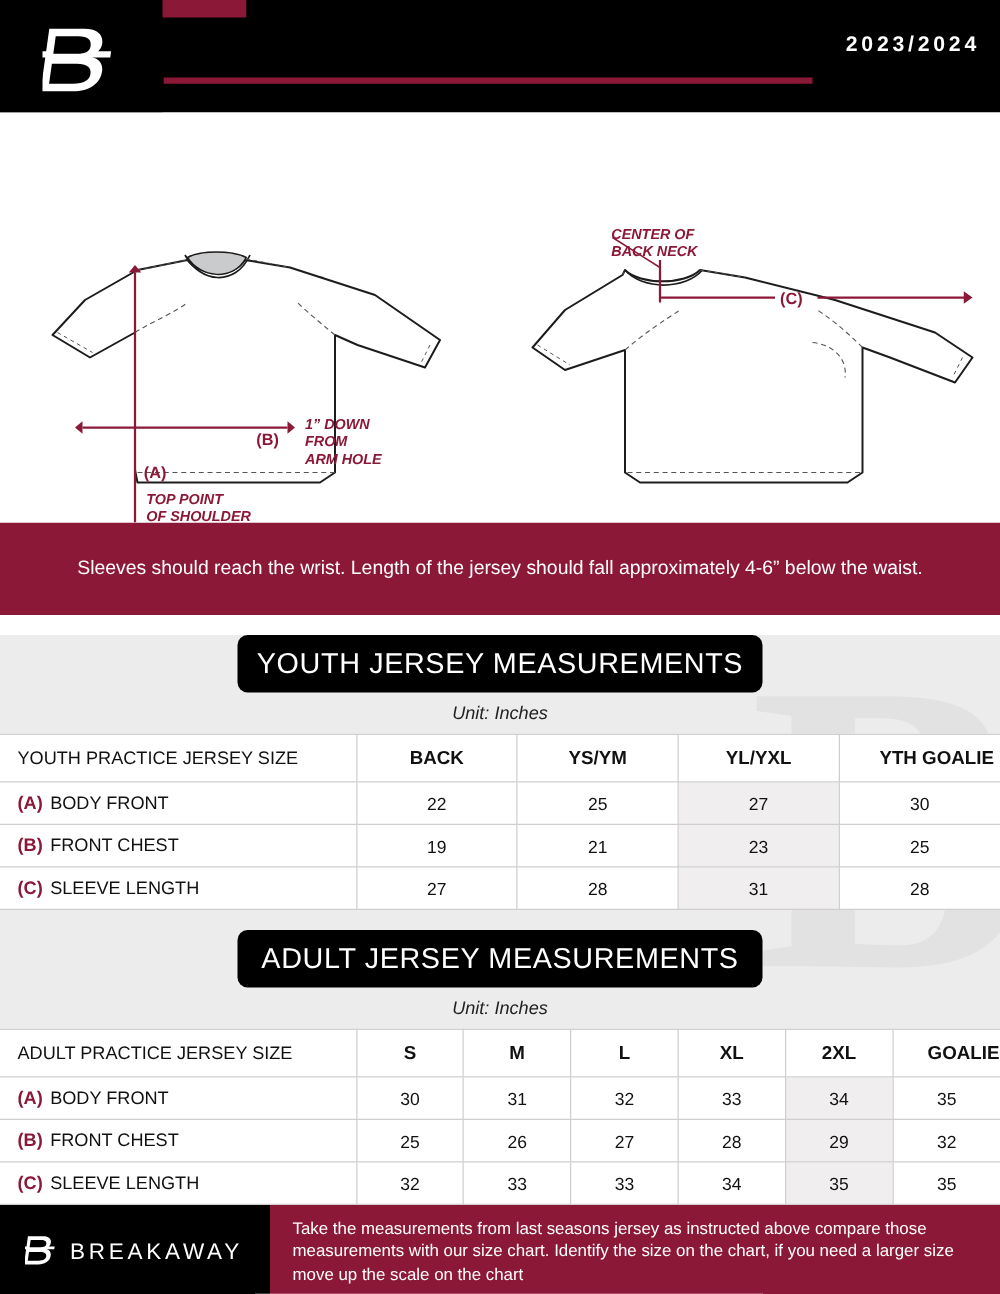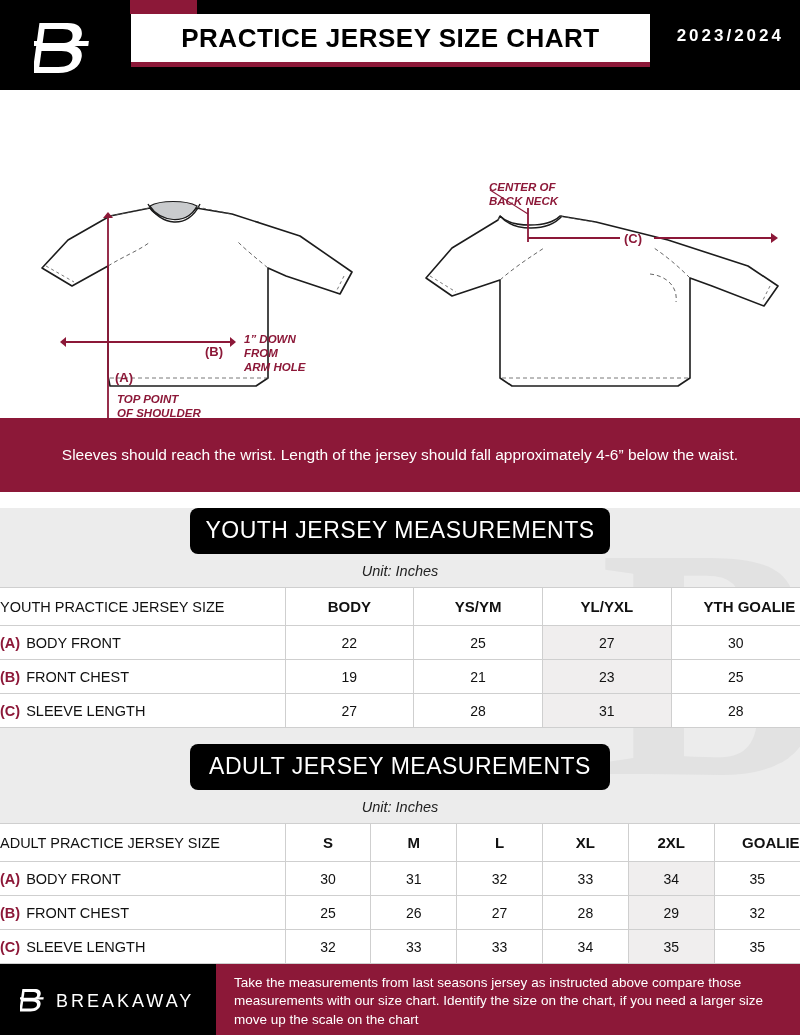--- a/index.html
+++ b/index.html
@@ -142,20 +142,21 @@
   table.size-table th, table.size-table td {
     border: 1px solid #cfcfcf;
     border-left: none; border-right: none;
     text-align: center;
     font-size: 14px;
     color: #111;
     height: 34px;
   }
   table.size-table th.rowhdr, table.size-table td.rowhdr {
     text-align: left;
+    padding-left: 14px;
     font-size: 14.5px;
     width: 285px;
     border-right: 1px solid #cfcfcf;
   }
   table.size-table thead th {
     font-size: 15px;
     font-weight: bold;
     height: 38px;
   }
   table.size-table thead th.rowhdr { font-weight: normal; }
@@ -210,23 +211,20 @@
 
     <div class="logo-box">
       <svg class="logo-mark" viewBox="0 0 62 58">
         <path d="M6 4 L34 4 C46 4 50 10 50 16 C50 21 46 25 40 26 C48 27 53 31 53 38 C53 48 45 54 32 54 L6 54 Z" fill="#ffffff" transform="skewX(-8)"></path>
         <rect x="0" y="22" width="58" height="5" fill="#ffffff" transform="skewX(-8)"></rect>
         <path d="M12 10 L30 10 C38 10 41 13 41 18 C41 22 38 24 31 24 L12 24 Z" fill="#000000" transform="skewX(-8)"></path>
         <path d="M12 32 L32 32 C40 32 44 35 44 40 C44 45 40 48 31 48 L12 48 Z" fill="#000000" transform="skewX(-8)"></path>
       </svg>
     </div>
 
-    <div class="title-plate">
-      <span class="title-text">PRACTICE JERSEY SIZE CHART</span>
-    </div>
     <div class="header-underline"></div>
     <div class="season">2023/2024</div>
   </div>
 
   <div class="diagram">
     <svg width="800" height="328" viewBox="0 0 800 328">
 
       <g>
 
         <path d="M118 132 L118 290 L258 290 L258 132 Z" fill="#ffffff" stroke="#222" stroke-width="1.2"></path>
@@ -342,21 +340,21 @@
 
     <div class="section">
       <div class="section-banner">
         <span class="banner-text">YOUTH JERSEY MEASUREMENTS</span>
       </div>
       <div class="unit">Unit: Inches</div>
       <table class="size-table">
         <thead>
           <tr>
             <th class="rowhdr">YOUTH PRACTICE JERSEY SIZE</th>
-            <th>BODY</th>
+            <th>BACK</th>
             <th>YS/YM</th>
             <th>YL/YXL</th>
             <th>YTH GOALIE</th>
           </tr>
         </thead>
         <tbody>
           <tr>
             <td class="rowhdr">
               <span class="code">(A)</span><span>BODY FRONT</span>
             </td>

